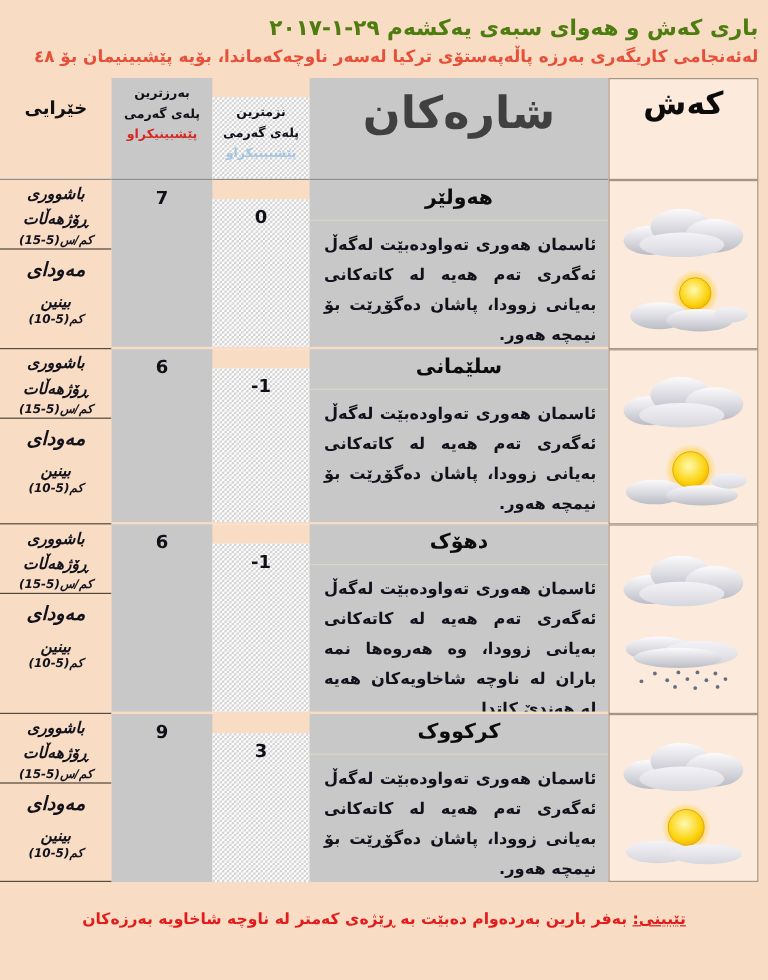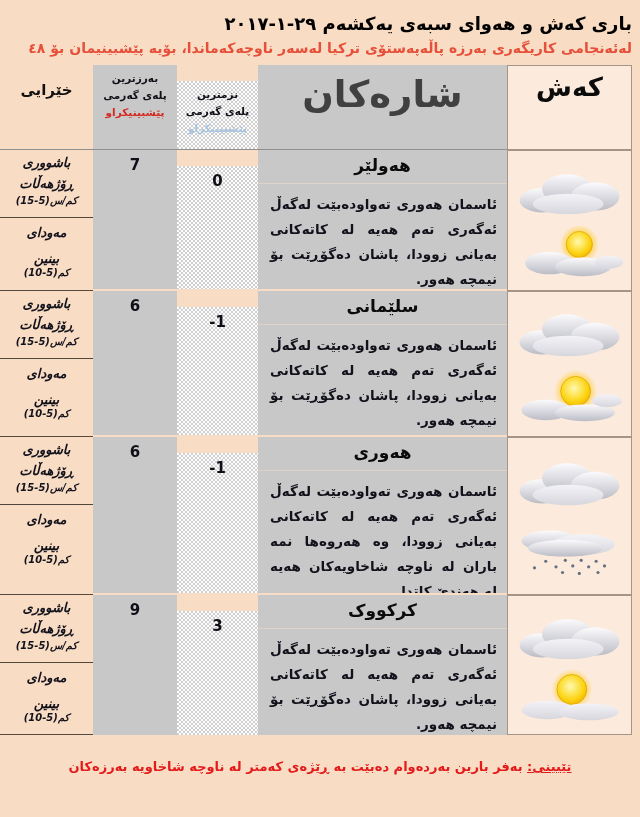--- a/index.html
+++ b/index.html
@@ -2,21 +2,21 @@
 <html lang="ckb"><head>
 <meta charset="utf-8">
 <style>
   * { margin:0; padding:0; box-sizing:border-box; }
   body { font-family:"DejaVu Sans", sans-serif; }
   .page {
     width:640px; height:817px; background:#f9dcc4; overflow:hidden; position:relative;
   }
   
   .hdr { direction:rtl; text-align:right; padding:11px 8px 0 10px; }
-  .hdr-title { font-size:18px; font-weight:bold; color:#000000; line-height:26px; }
+  .hdr-title { font-size:18px; font-weight:bold; color:#4d7c0f; line-height:26px; }
   .hdr-sub { font-size:14px; font-weight:bold; color:#e6503a; line-height:22px; }
   
   .wtable {
     margin-top:6px; width:632px;
     display:grid;
     grid-template-columns:93px 84px 81px 249px 125px;
     grid-template-rows:85px 141px 146px 158px 140px;
   }
   .cell { overflow:hidden; }
   .c-gray { background:#c8c8c8; }
@@ -34,25 +34,25 @@
   
   .wind-h { direction:rtl; text-align:center; font-weight:bold; font-size:15px; line-height:27px; padding-top:12px; color:#111; }
   .small-h { direction:rtl; text-align:center; font-weight:bold; font-size:10.5px; line-height:17px; padding-top:5px; color:#101018; }
   .small-h .red  { color:#d42a22; }
   .small-h .blue { color:#a6c4e2; }
   .cities-h { direction:rtl; text-align:center; font-weight:bold; font-size:37px; padding-top:8px; color:#404040; }
   .wx-h { direction:rtl; text-align:center; font-weight:bold; font-size:26px; padding-top:6px; color:#0b0b0b; }
   
   .wind-cell { direction:rtl; text-align:center; font-style:italic; font-weight:bold; color:#12121c; padding-top:2px; border-bottom:1px solid #564a3f; }
   .wind-cell.last-row { border-bottom:1px solid #564a3f; }
-  .wind-top { border-bottom:1.5px solid #4f463c; padding-bottom:10px; }
+  .wind-top { border-bottom:1.5px solid #4f463c; padding-bottom:0; }
   .wind-dir { font-size:13px; line-height:21px; }
   .num-ltr { direction:ltr; unicode-bidi:isolate; }
   .wind-speed { font-size:10px; line-height:13px; }
-  .vis1 { font-size:13px; margin-top:7px; }
+  .vis1 { font-size:16px; margin-top:7px; }
   .vis2 { font-size:13px; margin-top:11px; }
   .vis-val { font-size:10px; margin-top:1px; }
   
   .temp { font-weight:bold; font-size:15px; text-align:center; padding-top:6px; color:#0f0f18; direction:ltr; }
   
   .city-cell { direction:rtl; }
   .city-name { text-align:center; font-weight:bold; font-size:17px; color:#0b0b0b; padding:5px 0 8px 0; border-bottom:1px solid #dcd4c6; }
   .desc { font-weight:bold; font-size:13.5px; color:#12121c; line-height:25px; text-align:justify; padding:8px 10px 0 12px; }
   
   .wx-cell { display:flex; flex-direction:column; justify-content:space-around; align-items:center; padding:8px 6px; }
@@ -191,21 +191,21 @@
         <div class="wind-dir">ڕۆژهەڵات</div>
         <div class="wind-speed num-ltr">(15-5)کم/س</div>
       </div>
       <div class="vis1">مەودای</div>
       <div class="vis2">بینین</div>
       <div class="vis-val num-ltr">(10-5)کم</div>
     </div>
     <div class="cell c-gray row-sep temp">6</div>
     <div class="cell c-dot row-sep temp">-1</div>
     <div class="cell c-gray row-sep city-cell">
-      <div class="city-name">هەوری</div>
+      <div class="city-name">دهۆک</div>
       <div class="desc">ئاسمان هەوری تەواودەبێت لەگەڵ ئەگەری تەم هەیە لە کاتەکانی بەیانی زوودا، وە هەروەها نمە باران لە ناوچە شاخاویەکان هەیە لە هەندێ کاتدا</div>
     </div>
     <div class="cell c-wx wx-cell">
       <span class="icon-wrap">
         <svg viewBox="0 0 120 58">
           <ellipse cx="30" cy="40" rx="24" ry="13" fill="url(#gCloud)"></ellipse>
           <ellipse cx="57" cy="26" rx="27" ry="16" fill="url(#gCloud)"></ellipse>
           <ellipse cx="87" cy="34" rx="26" ry="15" fill="url(#gCloud)"></ellipse>
           <ellipse cx="58" cy="44" rx="38" ry="11" fill="url(#gCloud2)"></ellipse>
         </svg>

